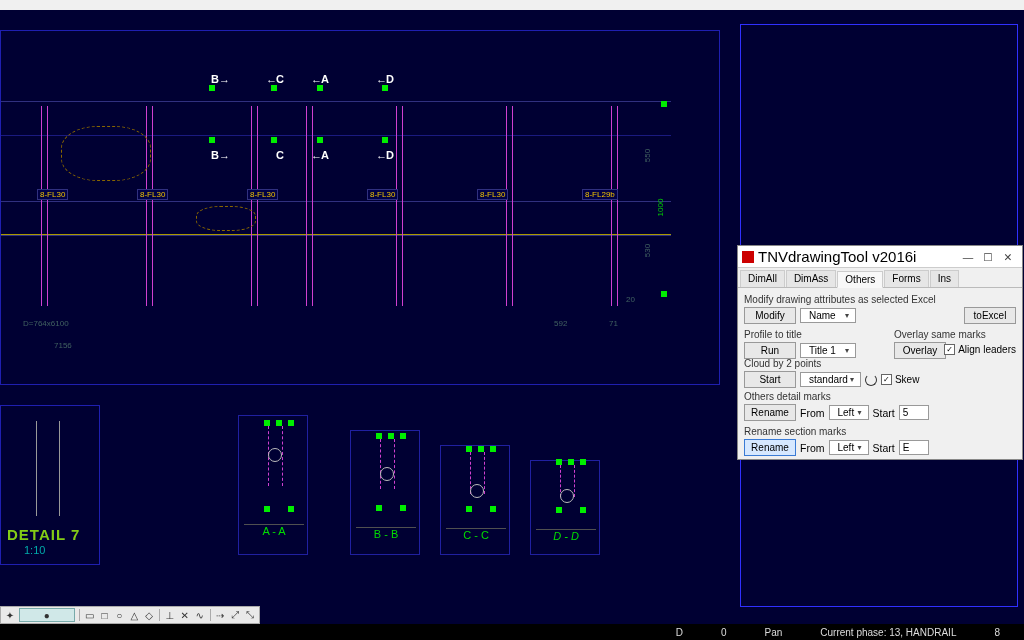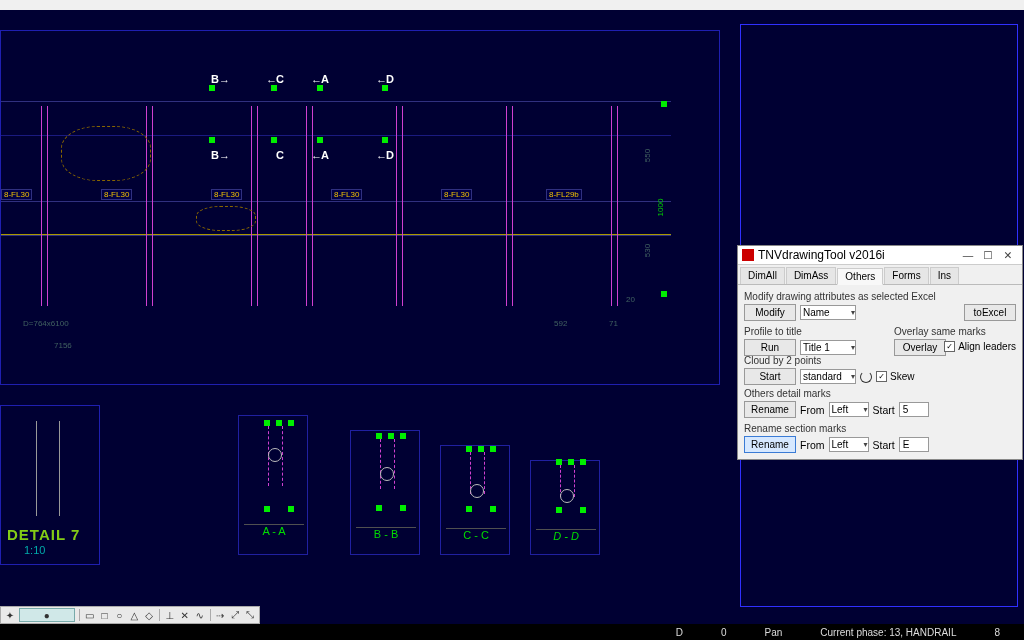--- a/index.html
+++ b/index.html
@@ -23,51 +23,51 @@
 .col.pair::after { content:""; position:absolute; left:6px; top:0; width:1px; height:100%; background:#d040d0; }
 
 
 .grip { position:absolute; width:6px; height:6px; background:#00ee00; }
 
 
 .sec-mark { position:absolute; color:#fff; font-size:11px; font-weight:bold; }
 .sec-arrow { position:absolute; color:#fff; font-size:11px; }
 
 
-.tag { position:absolute; color:#f0c000; font-size:8px; border:1px solid #303080; padding:0 2px; background:#000044; }
+.tag { position:absolute; color:#f0c000; font-size:8px; border:1px solid #303080; padding:0 2px; background:#000044;margin-left:36px; }
 
 
 .dim-txt { position:absolute; color:#406060; font-size:8px; }
 
 
 .detail-frame { position:absolute; border:1px solid #1f1fb0; }
 .det-outer { position:absolute; border:1px solid #2020a0;margin-left:20px; }
 .det-label { position:absolute; color:#00dd00; font-size:11px; text-align:center; width:60px; border-top:1px solid #505050;}
 .det-body { position:absolute; }
 .det-body .dv { position:absolute; width:1px; top:0; height:60px; border-left:1px dashed #d040d0; }
 .det-body .circle { position:absolute; width:14px; height:14px; border:1px solid #bbb; border-radius:50%; }
 
 .detail7-lbl { position:absolute; left:7px; top:516px; color:#84cc16; font-size:15px; font-weight:bold; letter-spacing:1px;}
 .detail7-scale { position:absolute; left:24px; top:534px; color:#00aaaa; font-size:11px; }
 
 
 .dialog { position:absolute; top:245px; left:737px; width:286px; height:215px; background:#f0f0f0; border:1px solid #888; font-size:10.5px; color:#000; }
 .dlg-title { display:flex; align-items:center; padding:2px 4px; background:#fff; border-bottom:1px solid #ccc; }
 .dlg-title .ico { width:12px; height:12px; background:#c00; margin-right:4px; }
-.dlg-title .t { flex:1; font-size:12px; }
+.dlg-title .t { flex:1; font-size:15px; }
 .dlg-title .win-btn { width:20px; text-align:center; color:#444; cursor:default; }
 .tabs { display:flex; border-bottom:1px solid #bbb; padding:2px 2px 0 2px; gap:0; }
 .tab { padding:2px 7px; border:1px solid #ccc; border-bottom:none; background:#e6e6e6; font-size:10px; margin-right:1px;}
 .tab.active { background:#f8f8f8; border-bottom:1px solid #f8f8f8; position:relative; top:1px;}
 .dlg-body { padding:4px 6px; }
 .grp-lbl { font-size:10px; color:#333; margin:2px 0 2px 0; }
 .row { display:flex; align-items:center; gap:4px; margin-bottom:3px; }
 .btn { background:#e8e8e8; border:1px solid #999; padding:2px 0; font-size:10px; min-width:52px; text-align:center; }
 .btn.active { border:1px solid #3a7bd5; background:#d6e8ff; }
-.sel { background:#fff; border:1px solid #999; padding:1px 0; font-size:10px; display:flex; align-items:center; justify-content:space-between; min-width:56px; }
+.sel { background:#fff; border:1px solid #999; padding:1px 6px; font-size:10px; display:flex; align-items:center; justify-content:space-between; min-width:56px; }
 .sel .v { padding:0 2px;}
 .sel .a { font-size:8px; color:#444; }
 .inp { background:#fff; border:1px solid #999; padding:1px 3px; font-size:10px; min-width:30px; }
 .chk { display:flex; align-items:center; gap:3px; font-size:10px; }
 .chk .box { width:11px; height:11px; border:1px solid #666; background:#fff; display:flex; align-items:center; justify-content:center; font-size:8px; color:#000;}
 .spacer { flex:1; }
 .reload-ico { width:12px; height:12px; border:1.5px solid #333; border-radius:50%; border-top-color:transparent; position:relative; }
 
 
 .two-col { display:flex; gap:8px; }

